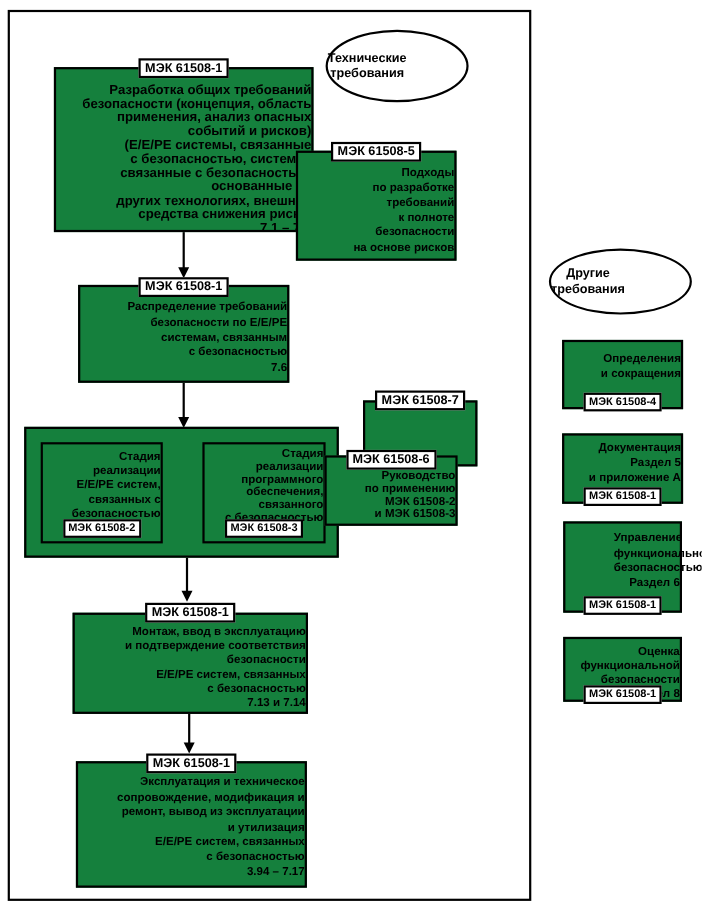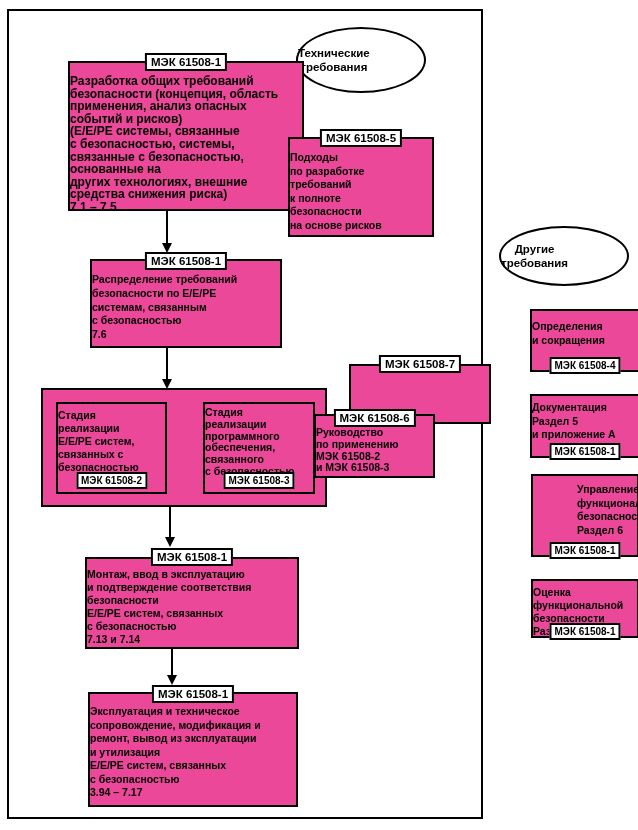--- a/index.html
+++ b/index.html
@@ -2,21 +2,21 @@
 <html><head>
 <meta charset="utf-8">
 <style>
   html,body{margin:0;padding:0;background:#fff;}
   .canvas{
     position:relative;width:638px;height:830px;background:#ffffff;
     font-family:"Liberation Sans",sans-serif;font-weight:bold;color:#000;
     overflow:hidden;
   }
   .frame{position:absolute;border:2px solid #000;background:transparent;}
-  .tbox{position:absolute;border:2px solid #000;background:#ec4899;box-sizing:border-box;text-align:left;margin-left:19px;}
+  .tbox{position:absolute;border:2px solid #000;background:#15803d;box-sizing:border-box;text-align:right;}
   .tab{
     position:absolute;left:50%;transform:translateX(-50%);
     border:2px solid #000;background:#fff;box-sizing:border-box;
     font-size:11.5px;line-height:14px;white-space:nowrap;z-index:5;
     padding:0 4px;
   }
   .body{white-space:pre-line;font-size:10.5px;line-height:13px;}
   .ellipse{
     position:absolute;border:2px solid #000;border-radius:50%;background:#fff;
     display:flex;align-items:center;justify-content:flex-start;text-align:center;
@@ -58,21 +58,21 @@
   #container-box{left:22px;top:388px;width:286px;height:119px;z-index:1;}
 
   #box-hw{left:37px;top:402px;width:111px;height:92px;z-index:2;}
   #box-hw .body{padding-top:5px;line-height:13px;}
   #box-hw .subtab{bottom:3px;}
 
   #box-sw{left:184px;top:402px;width:112px;height:92px;z-index:2;}
   #box-sw .body{padding-top:3px;line-height:11.8px;}
   #box-sw .subtab{bottom:3px;}
 
-  #box-overview{left:330px;top:364px;width:142px;height:60px;z-index:3;}
+  #box-overview{left:330px;top:364px;width:104px;height:60px;z-index:3;}
   #box-overview .tab{top:-11px;}
   #box-overview .body{padding-top:13px;line-height:13.5px;}
 
   #box-guide{left:295px;top:414px;width:121px;height:64px;z-index:4;}
   #box-guide .tab{top:-7px;}
   #box-guide .body{padding-top:11px;line-height:11.8px;}
 
   #box-install{left:66px;top:557px;width:214px;height:92px;z-index:1;}
   #box-install .tab{top:-11px;}
   #box-install .body{padding-top:9px;line-height:13px;}

